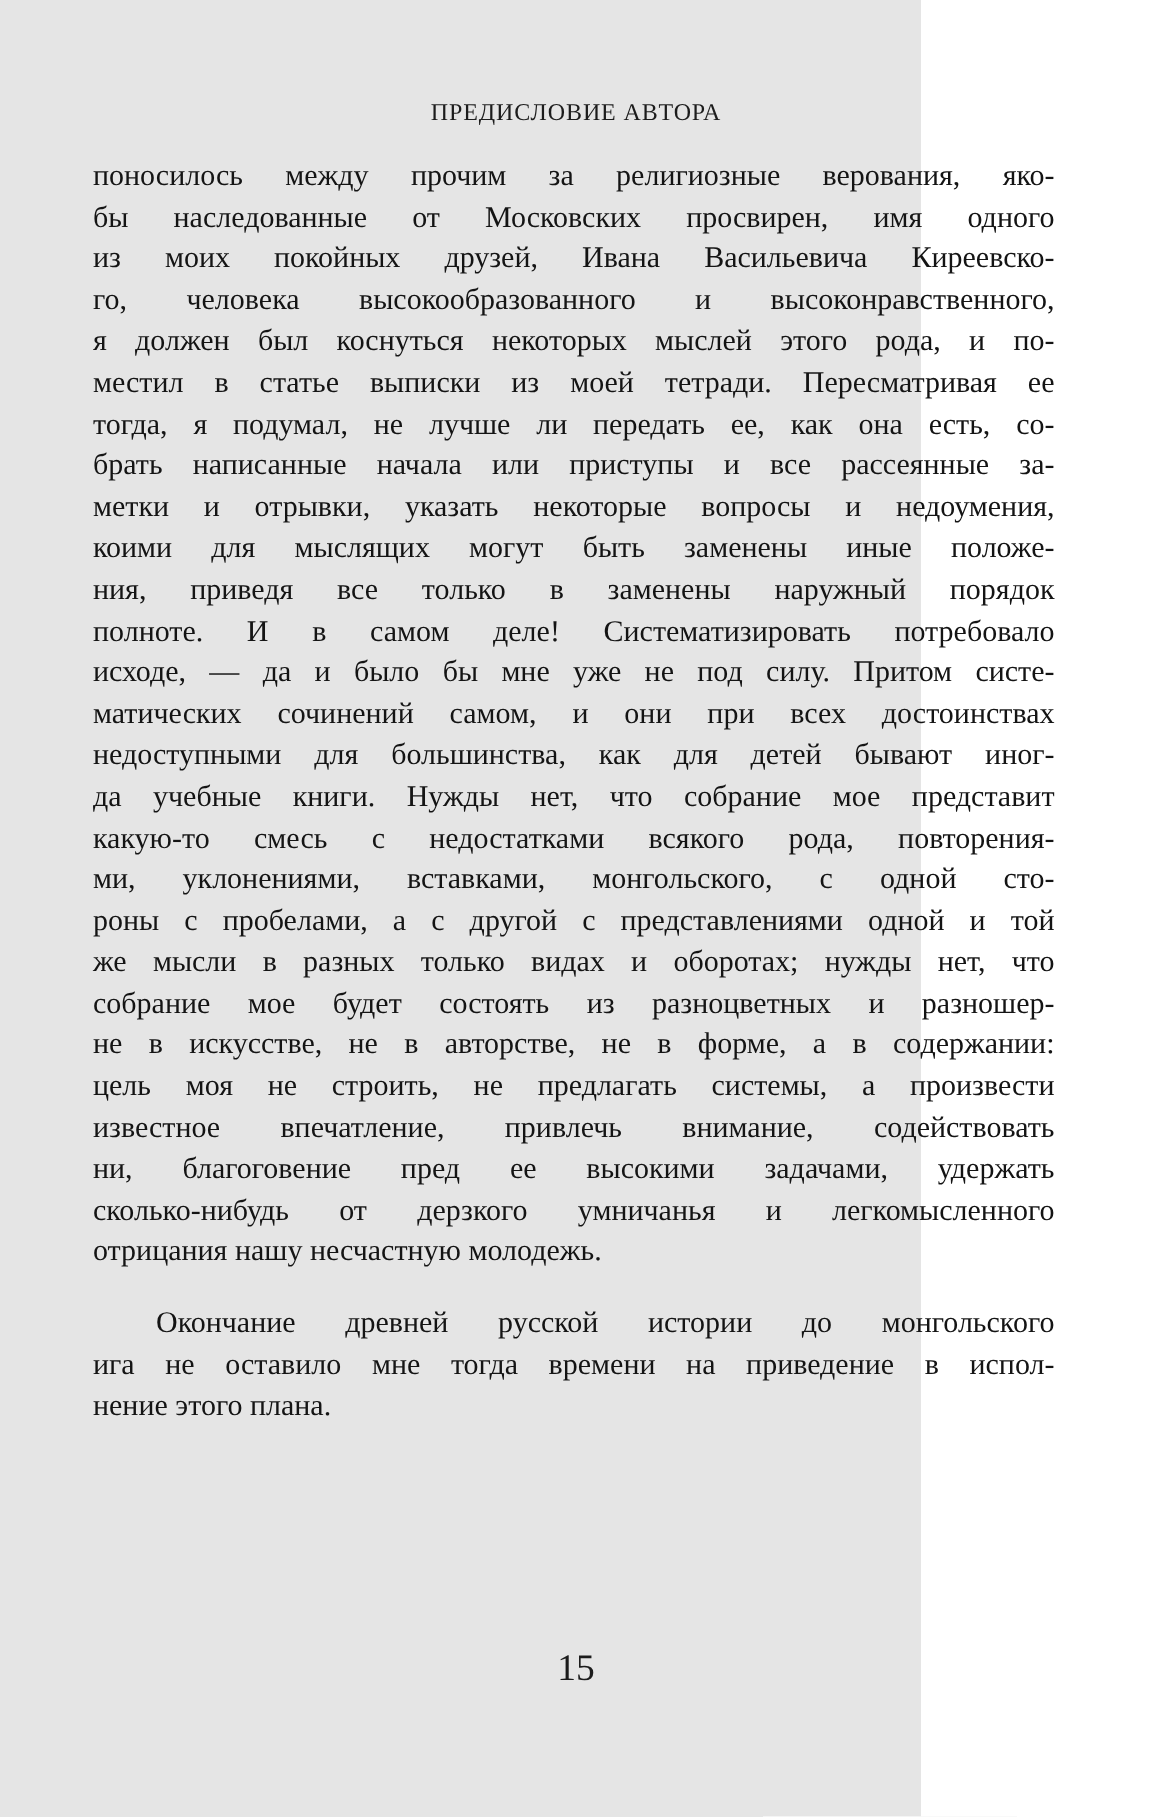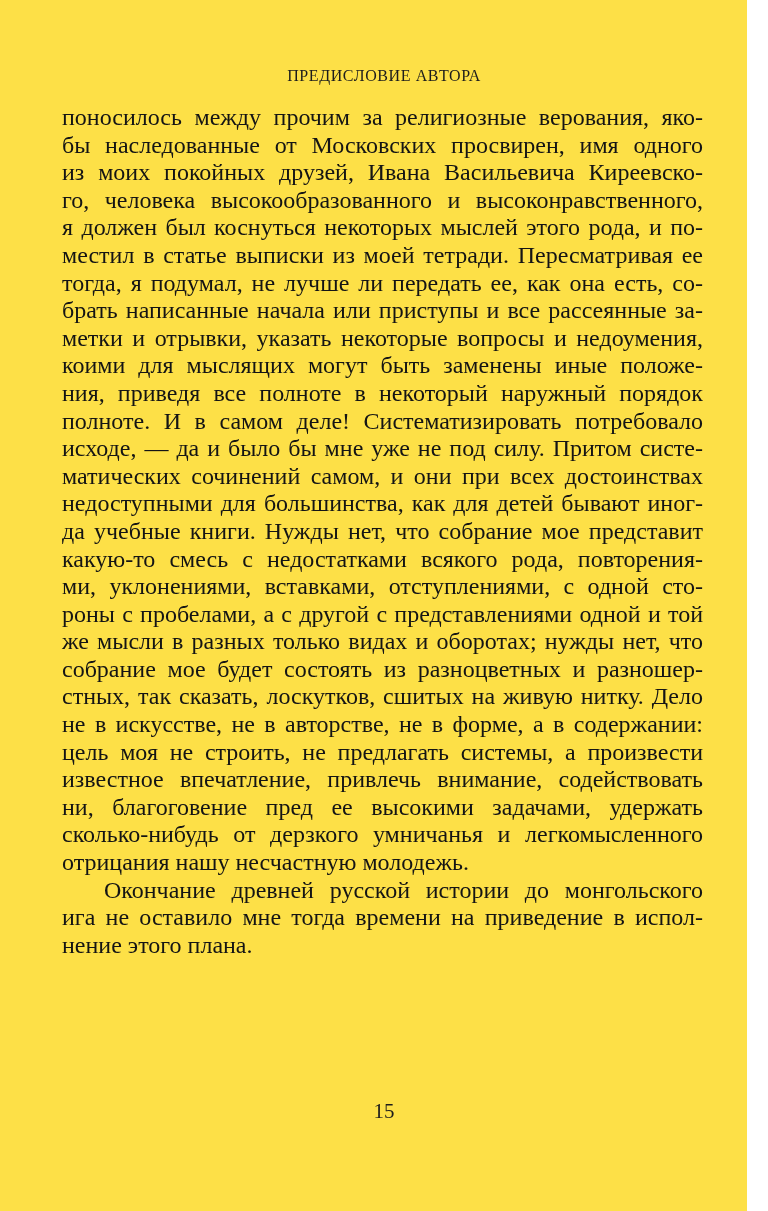--- a/index.html
+++ b/index.html
@@ -6,95 +6,95 @@
   html, body {
     width: 768px;
     height: 1211px;
     background: #ffffff;
     font-family: "Liberation Serif", serif;
     color: #161616;
     overflow: hidden;
   }
   .page {
     position: relative;
-    width: 747px;
+    width: 614px;
     height: 1211px;
-    background: #fde047;
+    background: #e5e5e5;
   }
   .heading {
     position: absolute;
     top: 67px;
     left: 0;
     width: 768px;
     text-align: center;
     font-size: 16px;
     letter-spacing: 0.6px;
     color: #1c1c1c;
   }
   .text-block {
     position: absolute;
     top: 104px;
     left: 62px;
     width: 641px;
   }
   .line {
     height: 27.6px;
     line-height: 27.6px;
-    font-size: 24px;
+    font-size: 20px;
     text-align: justify;
     text-align-last: justify;
     white-space: normal;
     color: #141414;
   }
   .line.last {
     text-align: center;
     text-align-last: left;
   }
   .line.indent {
     text-indent: 42px;
+    margin-top: 20px;
   }
   .page-number {
     position: absolute;
     top: 1099px;
     left: 0;
     width: 768px;
     text-align: center;
-    font-size: 21px;
+    font-size: 25px;
     color: #1c1c1c;
   }
 </style>
 </head>
 <body>
 
 <div class="page">
   <div class="heading">ПРЕДИСЛОВИЕ АВТОРА</div>
 
   <div class="text-block" id="text-block">
       <div class="line">поносилось между прочим за религиозные верования, яко-</div>
       <div class="line">бы наследованные от Московских просвирен, имя одного</div>
       <div class="line">из моих покойных друзей, Ивана Васильевича Киреевско-</div>
       <div class="line">го, человека высокообразованного и высоконравственного,</div>
       <div class="line">я должен был коснуться некоторых мыслей этого рода, и по-</div>
       <div class="line">местил в статье выписки из моей тетради. Пересматривая ее</div>
       <div class="line">тогда, я подумал, не лучше ли передать ее, как она есть, со-</div>
       <div class="line">брать написанные начала или приступы и все рассеянные за-</div>
       <div class="line">метки и отрывки, указать некоторые вопросы и недоумения,</div>
       <div class="line">коими для мыслящих могут быть заменены иные положе-</div>
-      <div class="line">ния, приведя все полноте в некоторый наружный порядок</div>
+      <div class="line">ния, приведя все только в заменены наружный порядок</div>
       <div class="line">полноте. И в самом деле! Систематизировать потребовало</div>
       <div class="line">исходе, — да и было бы мне уже не под силу. Притом систе-</div>
       <div class="line">матических сочинений самом, и они при всех достоинствах</div>
       <div class="line">недоступными для большинства, как для детей бывают иног-</div>
       <div class="line">да учебные книги. Нужды нет, что собрание мое представит</div>
       <div class="line">какую-то смесь с недостатками всякого рода, повторения-</div>
-      <div class="line">ми, уклонениями, вставками, отступлениями, с одной сто-</div>
+      <div class="line">ми, уклонениями, вставками, монгольского, с одной сто-</div>
       <div class="line">роны с пробелами, а с другой с представлениями одной и той</div>
       <div class="line">же мысли в разных только видах и оборотах; нужды нет, что</div>
       <div class="line">собрание мое будет состоять из разноцветных и разношер-</div>
-      <div class="line">стных, так сказать, лоскутков, сшитых на живую нитку. Дело</div>
       <div class="line">не в искусстве, не в авторстве, не в форме, а в содержании:</div>
       <div class="line">цель моя не строить, не предлагать системы, а произвести</div>
       <div class="line">известное впечатление, привлечь внимание, содействовать</div>
       <div class="line">ни, благоговение пред ее высокими задачами, удержать</div>
       <div class="line">сколько-нибудь от дерзкого умничанья и легкомысленного</div>
       <div class="line last">отрицания нашу несчастную молодежь.</div>
       <div class="line indent">Окончание древней русской истории до монгольского</div>
       <div class="line">ига не оставило мне тогда времени на приведение в испол-</div>
       <div class="line last">нение этого плана.</div>
     </div>

